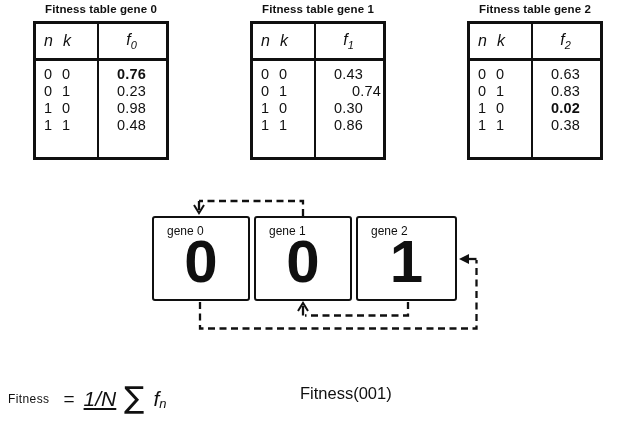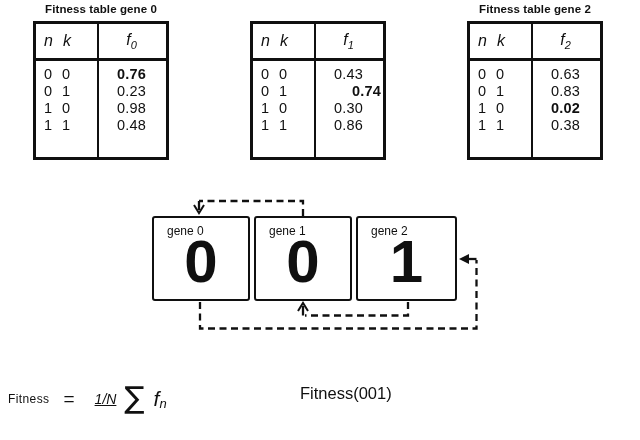--- a/index.html
+++ b/index.html
@@ -31,37 +31,38 @@
   .g0{left:152px;width:98px}.g1{left:254px;width:98px}.g2{left:356px;width:101px}
   .glabel{position:absolute;top:6px;left:13px;font-size:12px;}
   .gdigit{position:absolute;left:0;right:0;top:14px;text-align:center;
           font-size:60px;font-weight:700;line-height:1;}
   .arrows{position:absolute;left:0;top:0;width:640px;height:440px;pointer-events:none;}
 
   
   .formula{position:absolute;left:8px;top:382px;height:34px;display:flex;align-items:center;}
   .f-label{font-size:12px;letter-spacing:.4px;text-align:center;}
   .f-eq{font-size:19px;margin-left:14px;}
-  .f-coef{font-size:14px;font-style:italic;margin-left:20px;text-decoration:underline;}
+  .f-coef{font-size:21px;font-style:italic;margin-left:9px;text-decoration:underline;}
   .f-sigma{font-size:30px;margin-left:8px;position:relative;top:-2px;
            font-family:"DejaVu Sans",sans-serif;}
   .f-f{font-size:21px;font-style:italic;margin-left:9px;}
   .f-sub{font-size:13px;font-style:italic;position:relative;top:4px;}
 
   .ex-label{position:absolute;left:300px;top:384px;font-size:16.5px;}
   .eq-lines{position:absolute;left:436px;top:381px;width:200px;font-size:15px;
             line-height:18.5px;font-family:"DejaVu Sans",sans-serif;letter-spacing:-.2px;}
   .eq-line:first-child{font-style:italic;}
 </style>
 </head>
 <body>
 
 <div class="page">
 
   <div class="caption cap0">Fitness table gene 0</div>
+  <div class="caption cap1">Fitness table gene 1</div>
   <div class="caption cap2">Fitness table gene 2</div>
 
   <div class="ftable pos0">
     <div class="vline"></div>
     <div class="thead">
       <div class="hbits">
         <span>n</span>
         <span>k</span>
       </div>
       <div class="hf">
@@ -117,21 +118,21 @@
             <span>0</span>
             <span>0</span>
           </div>
         <div class="val">0.43</div>
       </div>
       <div class="trow">
         <div class="bits">
             <span>0</span>
             <span>1</span>
           </div>
-        <div class="val" style="font-weight: 700; padding-left: 36px;">0.74</div>
+        <div class="val" style="font-weight: 400; padding-left: 36px;">0.74</div>
       </div>
       <div class="trow">
         <div class="bits">
             <span>1</span>
             <span>0</span>
           </div>
         <div class="val">0.30</div>
       </div>
       <div class="trow">
         <div class="bits">

